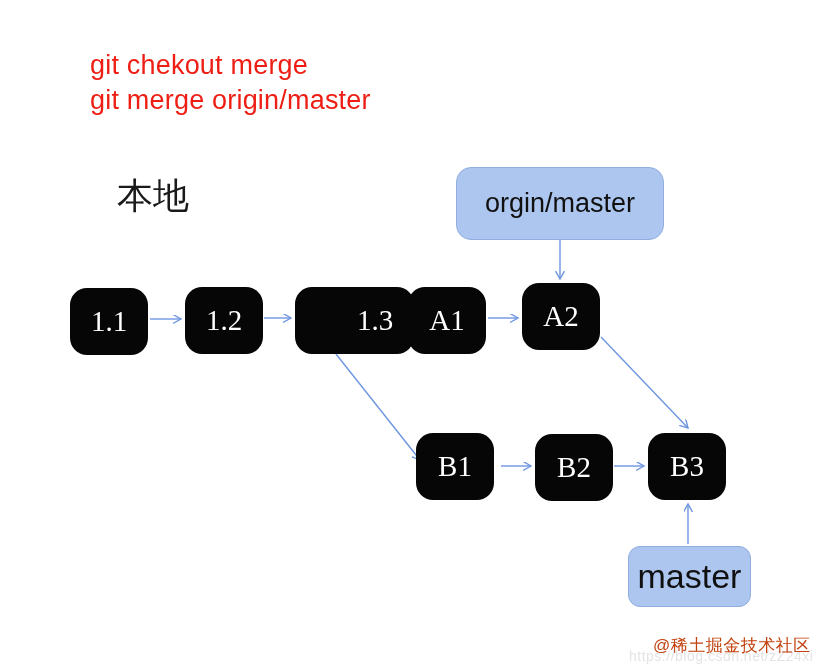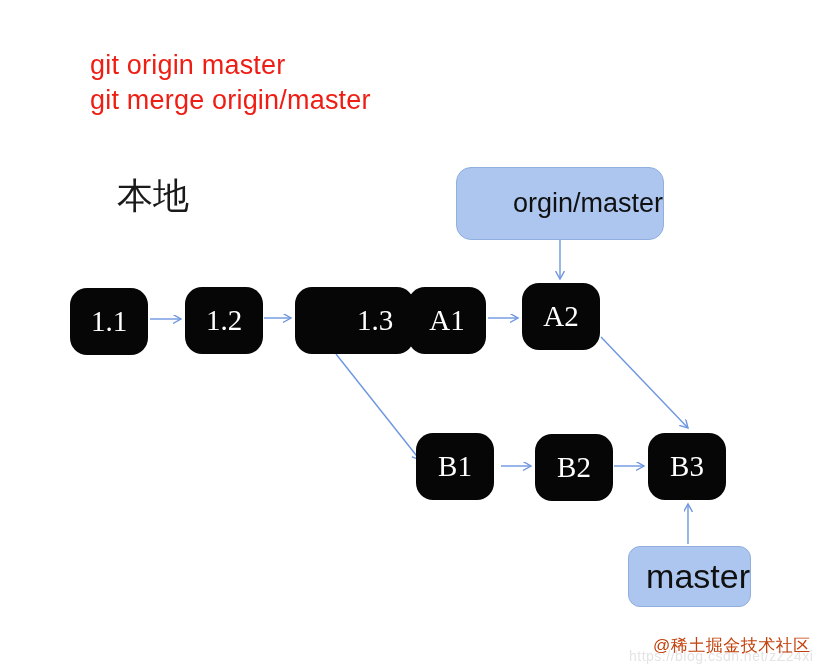--- a/index.html
+++ b/index.html
@@ -53,21 +53,21 @@
   .n-b2 { left: 535px; top: 434px; }
   .n-b3 { left: 648px; top: 433px; }
   
   .ref {
     position: absolute;
     background: #adc6ef;
     border: 1px solid #90afdf;
     color: #101010;
     display: flex;
     align-items: center;
-    justify-content: flex-end;
+    justify-content: center;
   }
   .ref-origin {
     left: 456px; top: 167px;
     width: 206px; height: 71px;
     border-radius: 15px;
     font-size: 27px;
   }
   .ref-master {
     left: 628px; top: 546px;
     width: 121px; height: 59px;
@@ -96,21 +96,21 @@
     font-size: 14px;
     letter-spacing: 0.5px;
   }
 </style>
 </head>
 <body>
 
 <div class="canvas">
 
   <div class="commands">
-    <div>git origin master</div>
+    <div>git chekout merge</div>
     <div>git merge origin/master</div>
   </div>
 
   <div class="local-label">本地</div>
 
   <svg class="edges-svg" viewBox="0 0 831 670" xmlns="http://www.w3.org/2000/svg">
     <defs>
       <marker id="arrow" markerWidth="11" markerHeight="11" refX="8" refY="4.5" orient="auto" markerUnits="userSpaceOnUse">
         <path d="M0,0 L8,4.5 L0,9" fill="none" stroke="#6d96e0" stroke-width="1.4"></path>
       </marker>

